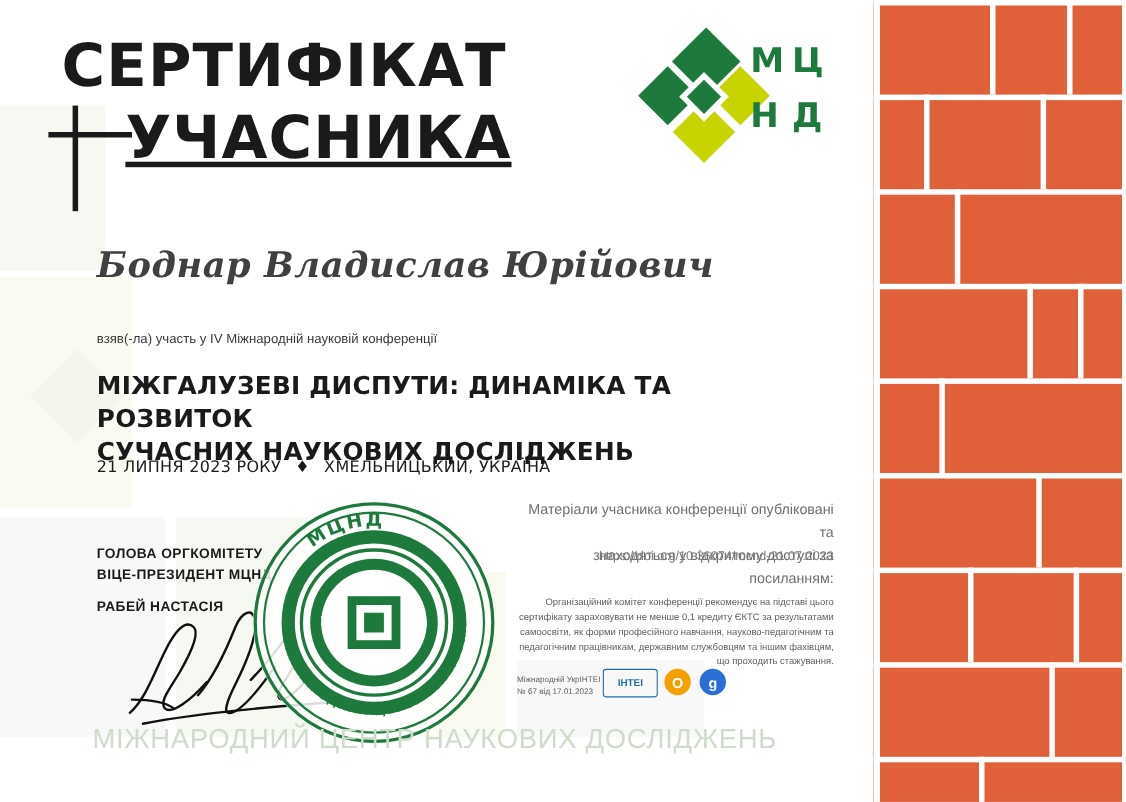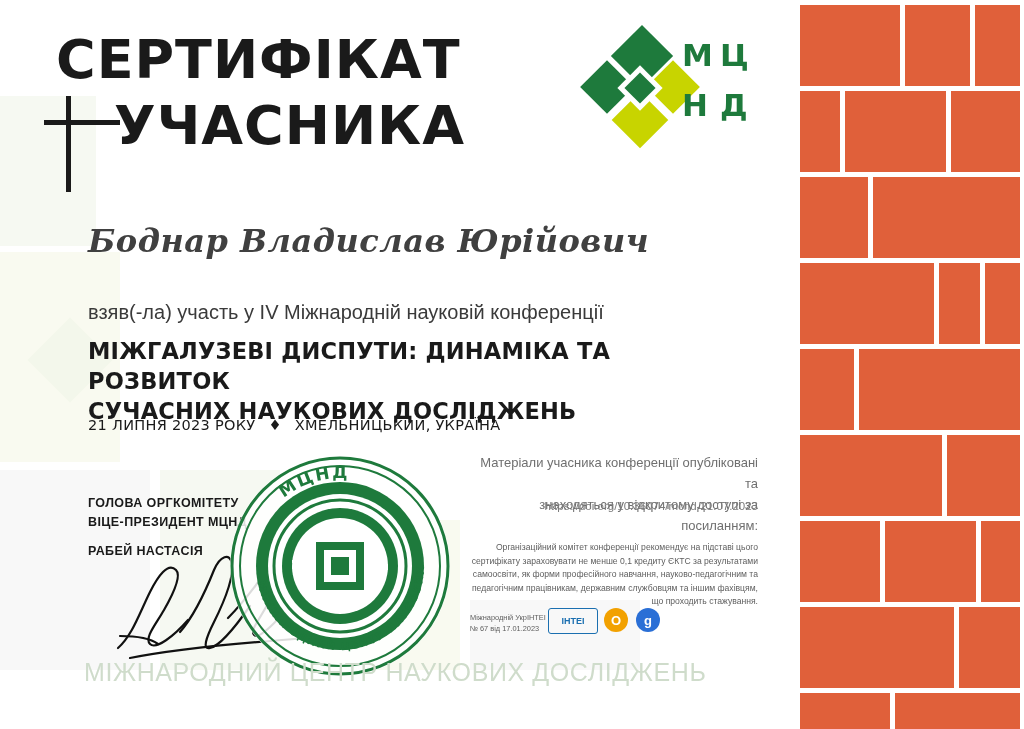--- a/index.html
+++ b/index.html
@@ -58,20 +58,21 @@
   }
   .heading .line2 {
     font-family: "DejaVu Sans", sans-serif;
     font-weight: bold;
     font-size: 54px;
     letter-spacing: 1px;
     line-height: 60px;
     color: #1a1a1a;
     margin-left: 58px;
     margin-top: 6px;
+    text-decoration: underline;
   }
   .cross-v {
     position: absolute;
     left: 66px;
     top: 96px;
     width: 5px;
     height: 96px;
     background: #1a1a1a;
   }
   .cross-h {
@@ -131,21 +132,21 @@
     letter-spacing: 0.5px;
     color: #404040;
   }
 
   
   .participation {
     position: absolute;
     left: 88px;
     top: 301px;
     width: 640px;
-    font-size: 20px;
+    font-size: 12px;
     color: #3a3a3a;
   }
   .conf-title {
     position: absolute;
     left: 88px;
     top: 336px;
     width: 660px;
     font-family: "DejaVu Sans", sans-serif;
     font-weight: bold;
     font-size: 22.5px;

